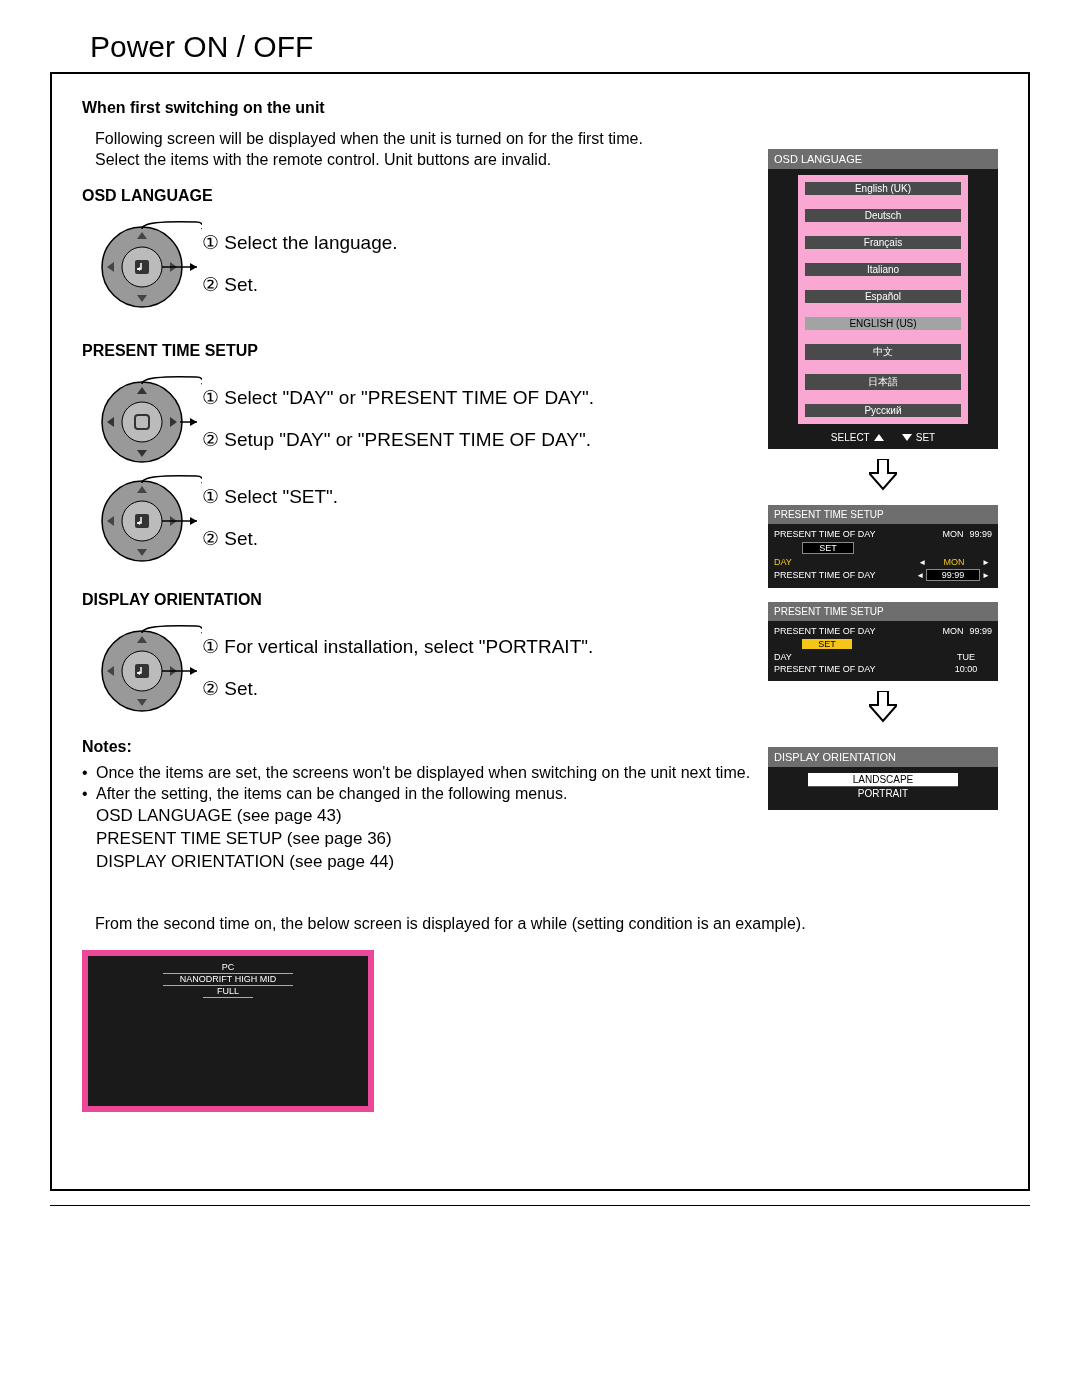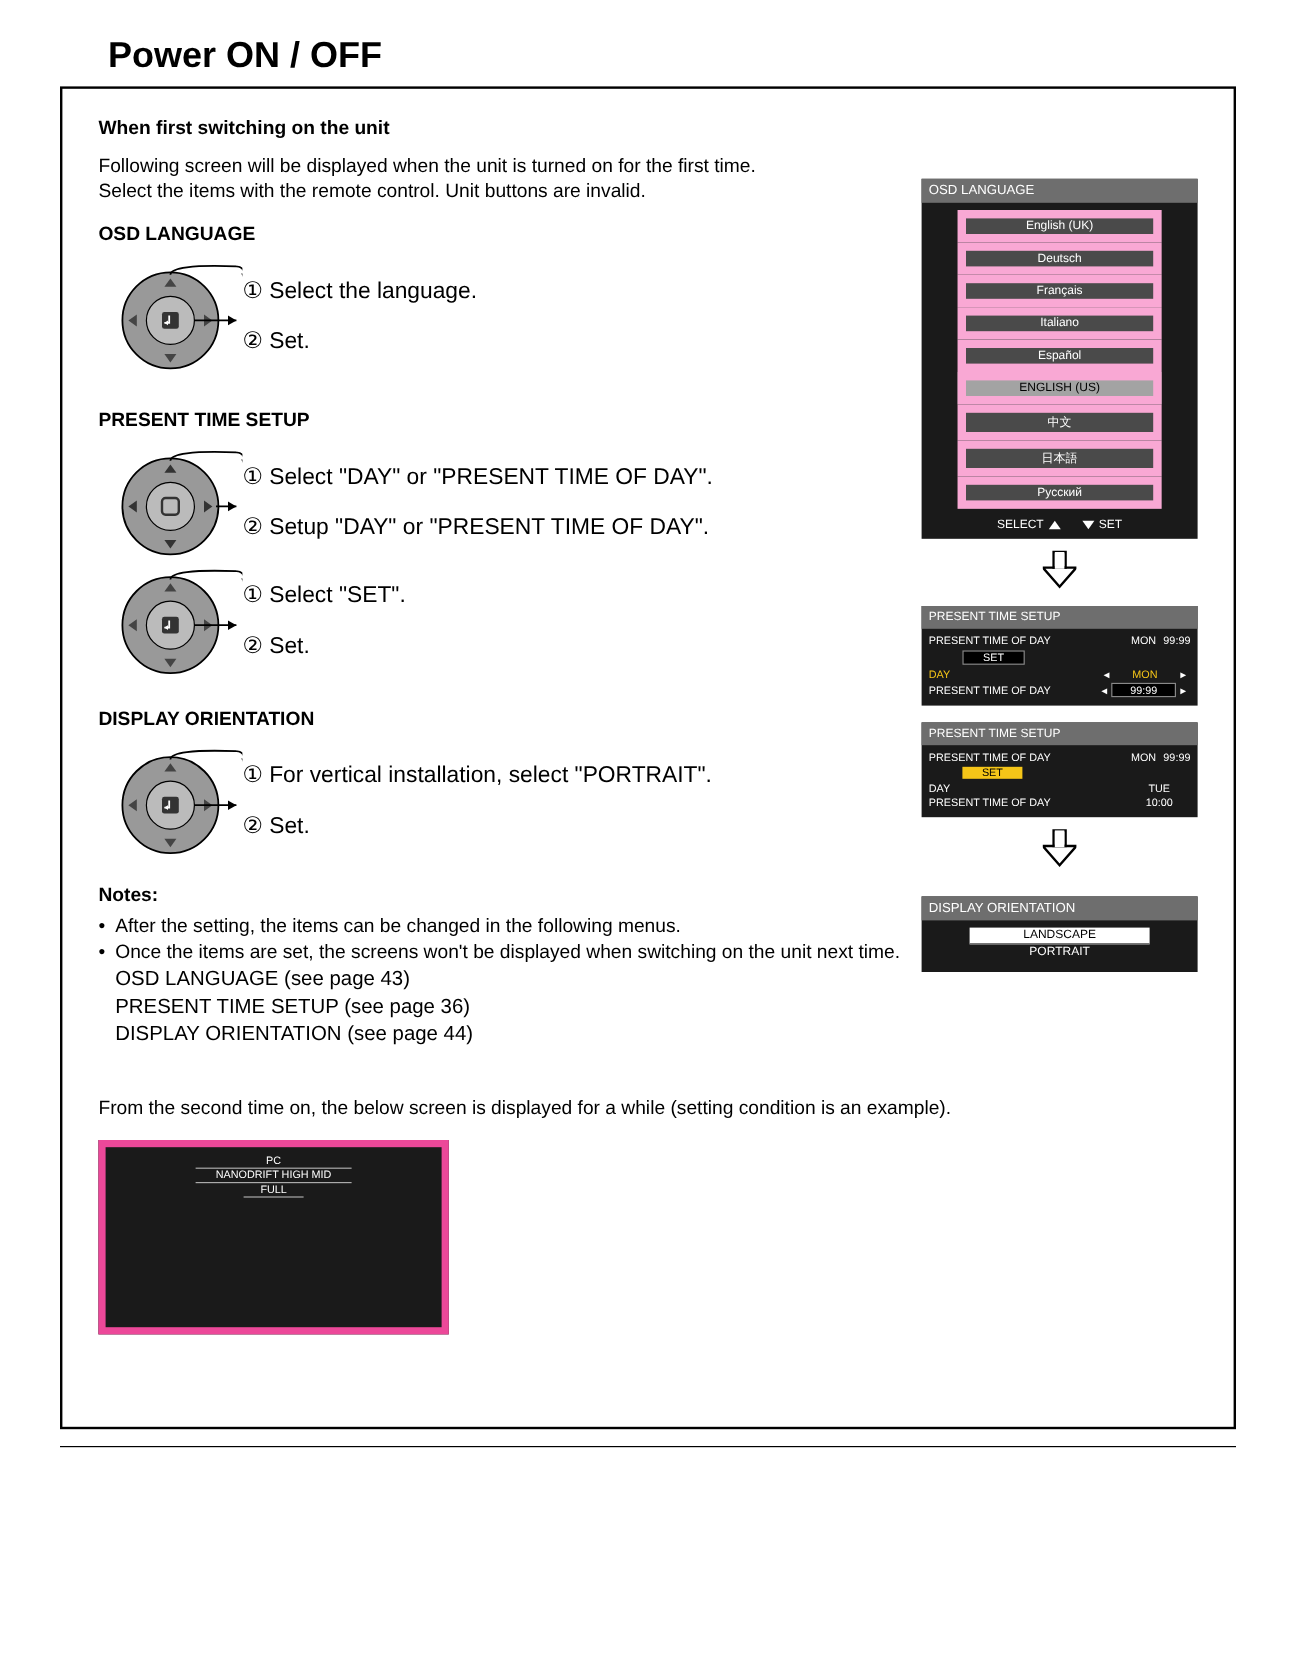--- a/index.html
+++ b/index.html
@@ -10,38 +10,38 @@
     width: 1080px;
   }
   .page {
     width: 1080px;
     padding: 30px 50px 20px 50px;
     box-sizing: border-box;
     position: relative;
   }
   .page-title {
     font-size: 30px;
-    font-weight: bold;
+    font-weight: normal;
     margin: 0 0 8px 40px;
   }
   .frame {
     border: 2px solid #000;
     padding: 25px 47px 30px 30px;
     position: relative;
     min-height: 1060px;
   }
   .section-heading {
     font-weight: bold;
     font-size: 16px;
     margin: 0 0 12px 0;
   }
   .body-text {
     font-size: 16px;
     line-height: 1.3;
-    margin: 0 0 16px 0;
+    margin: 0 0 16px 13px;
   }
   .left-col {
     width: 540px;
   }
   .step-row {
     display: flex;
     align-items: center;
     margin-bottom: 4px;
   }
   .remote-svg {
@@ -392,22 +392,22 @@
         <div class="do-body">
           <div class="do-item sel">LANDSCAPE</div>
           <div class="do-item">PORTRAIT</div>
         </div>
       </div>
     </div>
 
     <div style="margin-top:22px">
       <p class="section-heading" style="margin-bottom:2px">Notes:</p>
       <ul class="notes-list">
+        <li class="bullet">Once the items are set, the screens won't be displayed when switching on the unit next time.</li>
         <li class="bullet">After the setting, the items can be changed in the following menus.</li>
-        <li class="bullet">Once the items are set, the screens won't be displayed when switching on the unit next time.</li>
       </ul>
       <div class="notes-sub">OSD LANGUAGE (see page 43)</div>
       <div class="notes-sub">PRESENT TIME SETUP (see page 36)</div>
       <div class="notes-sub">DISPLAY ORIENTATION (see page 44)</div>
     </div>
 
     <p class="body-text" style="margin-top:40px">From the second time on, the below screen is displayed for a while (setting condition is an example).</p>
 
     <div class="mini-screen">
       <div class="mini-top">

